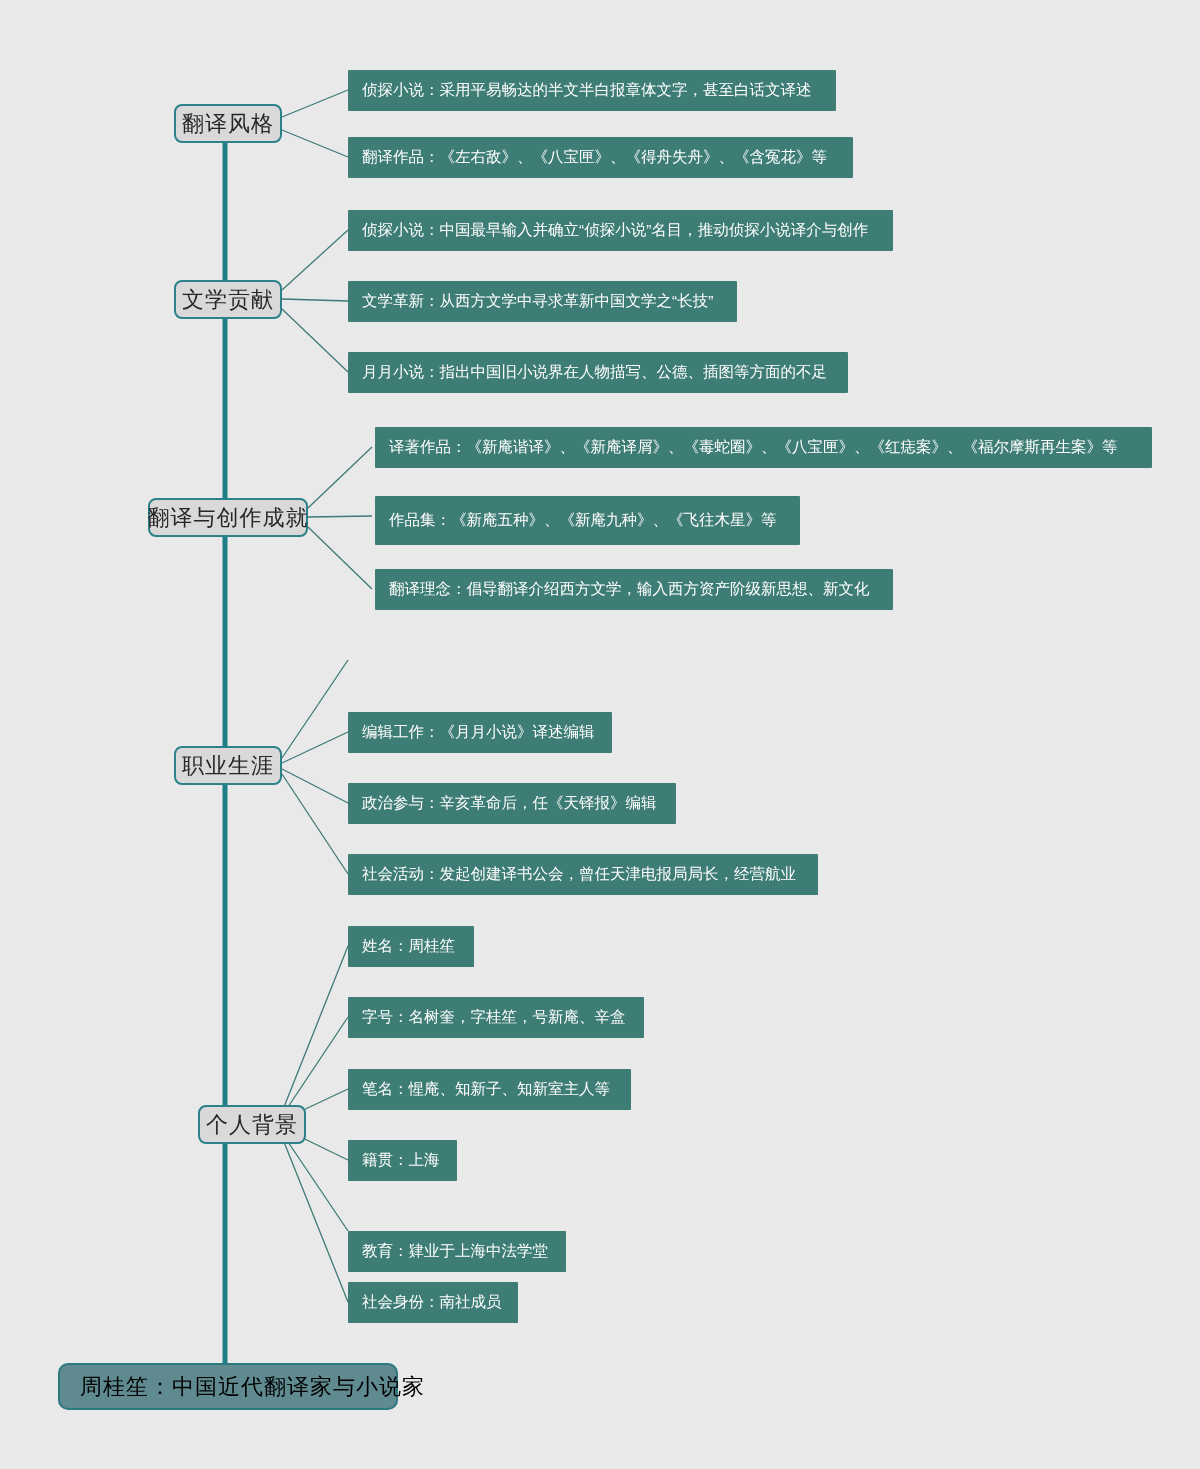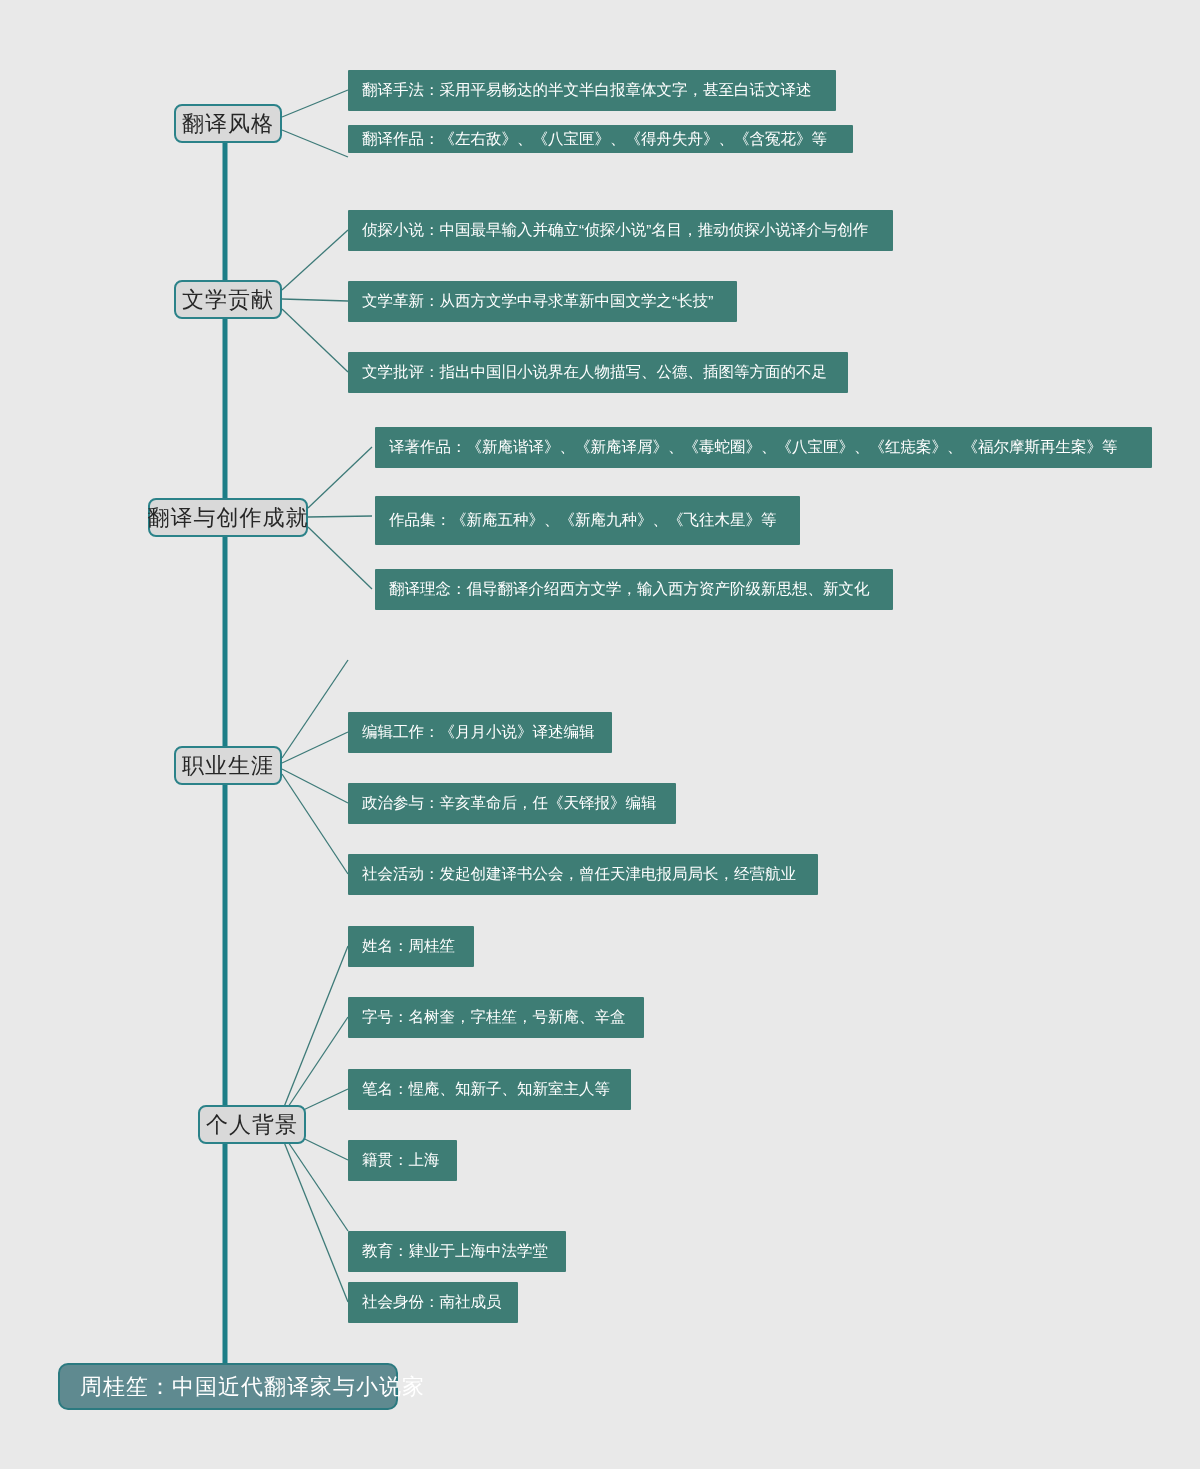--- a/index.html
+++ b/index.html
@@ -32,21 +32,21 @@
     box-sizing: border-box;
     display: flex;
     align-items: center;
     white-space: nowrap;
   }
   
   .node.root {
     background: #5f8a90;
     border: 2px solid #2b7a80;
     border-radius: 10px;
-    color: #ffffff;
+    color: #000000;
     font-size: 22px;
     padding: 0 20px;
     letter-spacing: 1px;
   }
   
   .node.branch {
     background: #d9d9d9;
     border: 2px solid #2b8289;
     border-radius: 8px;
     color: #262626;
@@ -93,37 +93,37 @@
     <line x1="282" y1="1120" x2="348" y2="1089" stroke="#3d7a78" stroke-width="1.3"></line>
     <line x1="282" y1="1128" x2="348" y2="1160" stroke="#3d7a78" stroke-width="1.3"></line>
     <line x1="282" y1="1133" x2="348" y2="1231" stroke="#3d7a78" stroke-width="1.3"></line>
     <line x1="282" y1="1137" x2="348" y2="1302" stroke="#3d7a78" stroke-width="1.3"></line>
   </svg>
 
   <div class="node branch" style="left:174px; top:104px; width:108px; height:39px;">
     <span>翻译风格</span>
   </div>
   <div class="node leaf" style="left:348px; top:70px; width:488px; height:41px;">
-    <span>翻译手法：采用平易畅达的半文半白报章体文字，甚至白话文译述</span>
+    <span>侦探小说：采用平易畅达的半文半白报章体文字，甚至白话文译述</span>
   </div>
-  <div class="node leaf" style="left:348px; top:125px; width:505px; height:28px;align-items:center;">
+  <div class="node leaf" style="left:348px; top:137px; width:505px; height:41px;align-items:center;">
     <span>翻译作品：《左右敌》、《八宝匣》、《得舟失舟》、《含冤花》等</span>
   </div>
 
   <div class="node branch" style="left:174px; top:280px; width:108px; height:39px;">
     <span>文学贡献</span>
   </div>
   <div class="node leaf" style="left:348px; top:210px; width:545px; height:41px;">
     <span>侦探小说：中国最早输入并确立“侦探小说”名目，推动侦探小说译介与创作</span>
   </div>
   <div class="node leaf" style="left:348px; top:281px; width:389px; height:41px;">
     <span>文学革新：从西方文学中寻求革新中国文学之“长技”</span>
   </div>
   <div class="node leaf" style="left:348px; top:352px; width:500px; height:41px;">
-    <span>文学批评：指出中国旧小说界在人物描写、公德、插图等方面的不足</span>
+    <span>月月小说：指出中国旧小说界在人物描写、公德、插图等方面的不足</span>
   </div>
 
   <div class="node branch" style="left:148px; top:498px; width:160px; height:39px;">
     <span>翻译与创作成就</span>
   </div>
   <div class="node leaf" style="left:375px; top:427px; width:777px; height:41px;">
     <span>译著作品：《新庵谐译》、《新庵译屑》、《毒蛇圈》、《八宝匣》、《红痣案》、《福尔摩斯再生案》等</span>
   </div>
   <div class="node leaf" style="left:375px; top:496px; width:425px; height:49px;">
     <span>作品集：《新庵五种》、《新庵九种》、《飞往木星》等</span>

